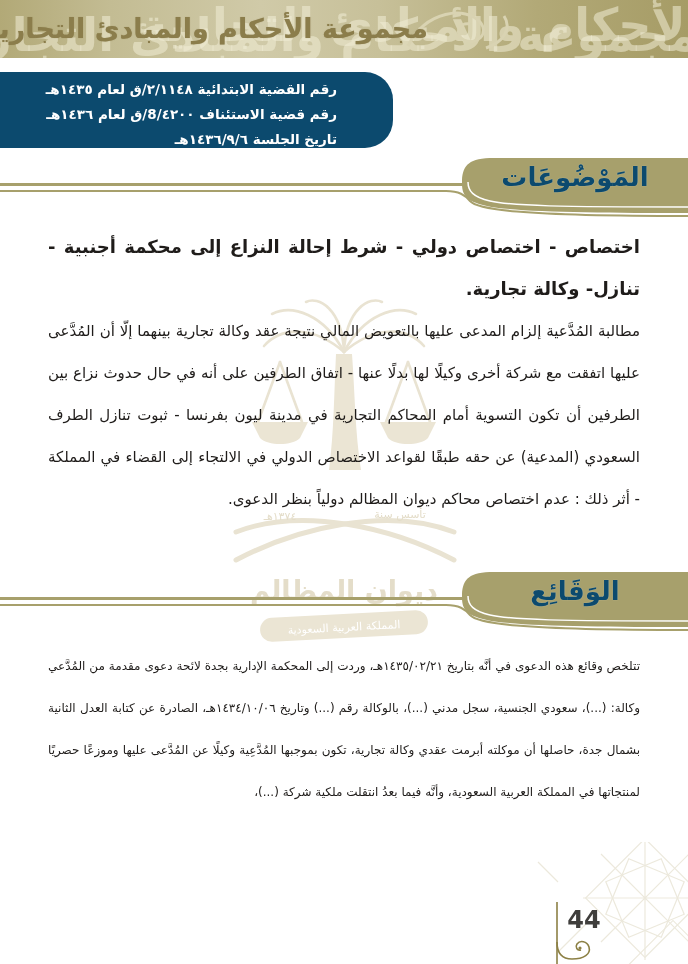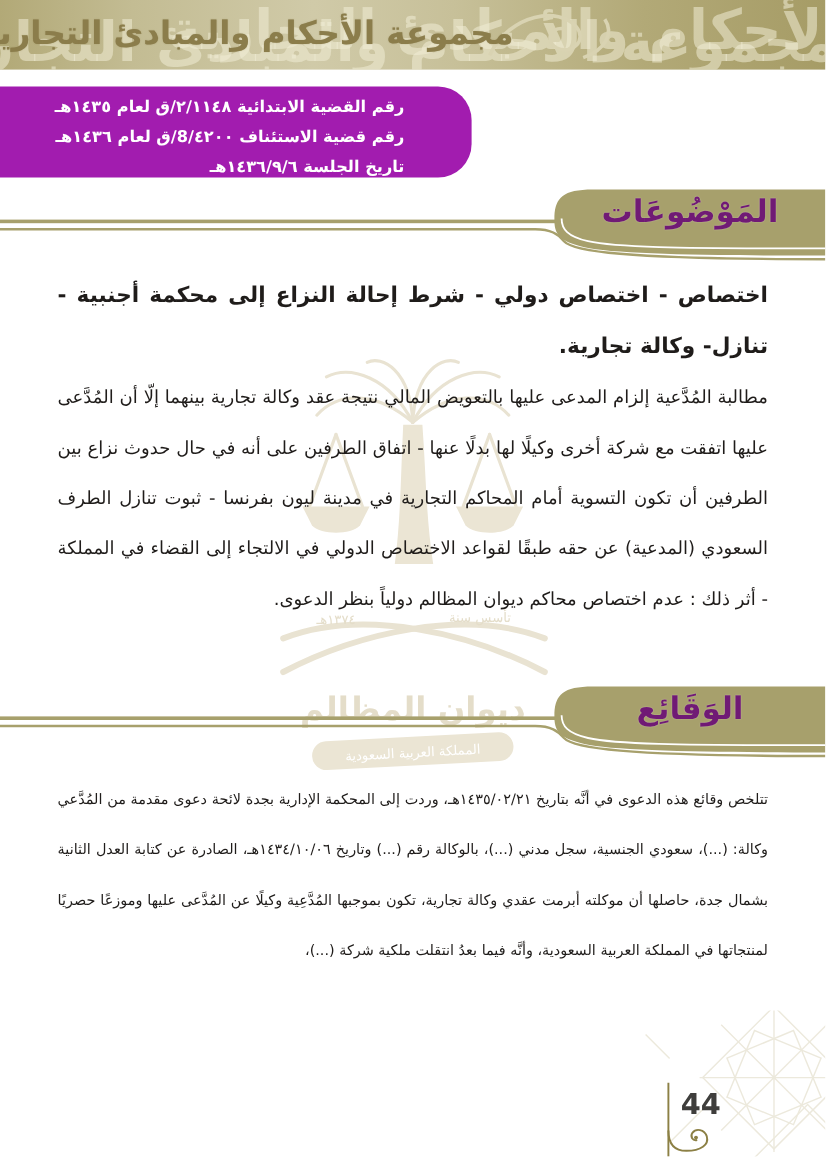--- a/index.html
+++ b/index.html
@@ -21,31 +21,31 @@
   .banner .ghost.g1{left:-60px;top:8px;}
   .banner .ghost.g2{right:-210px;top:-2px;}
   .banner-title{
     position:absolute;left:128px;top:50%;width:300px;transform:translateY(-52%);
     text-align:center;font-size:27px;font-weight:bold;color:#8b7d4b;
     text-shadow:0 0 1px rgba(120,105,55,.45);white-space:nowrap;
   }
   
   .case-box{
     position:absolute;left:0;top:72px;width:393px;height:76px;
-    background:#a21caf;border-radius:0 28px 28px 0;
+    background:#0c4a6e;border-radius:0 28px 28px 0;
     color:#ffffff;font-weight:bold;font-size:13.5px;
     padding:5px 0 0 0;box-sizing:border-box;
   }
   .case-line{display:block;text-align:right;padding-right:56px;line-height:25px;white-space:nowrap;}
   
   .ribbon{position:absolute;left:0;width:688px;height:72px;z-index:3;}
   .ribbon svg{position:absolute;left:0;top:0;}
   .ribbon-title{
     position:absolute;left:462px;right:0;top:7px;text-align:center;
-    color:#701a75;font-size:26px;font-weight:bold;
+    color:#0c4a6e;font-size:26px;font-weight:bold;
     text-shadow:0 0 1px rgba(255,255,255,.5);
   }
   .rib-fill{fill:#a7a06c;}
   .rib-stroke{stroke:#a7a06c;fill:none;}
   
   .textblock{position:absolute;right:48px;width:592px;z-index:2;}
   .textblock p{margin:0;text-align:justify;line-height:42px;}
   .topics-text{top:226px;}
   .keywords{font-weight:bold;font-size:18px;}
   .summary{font-size:15px;}

